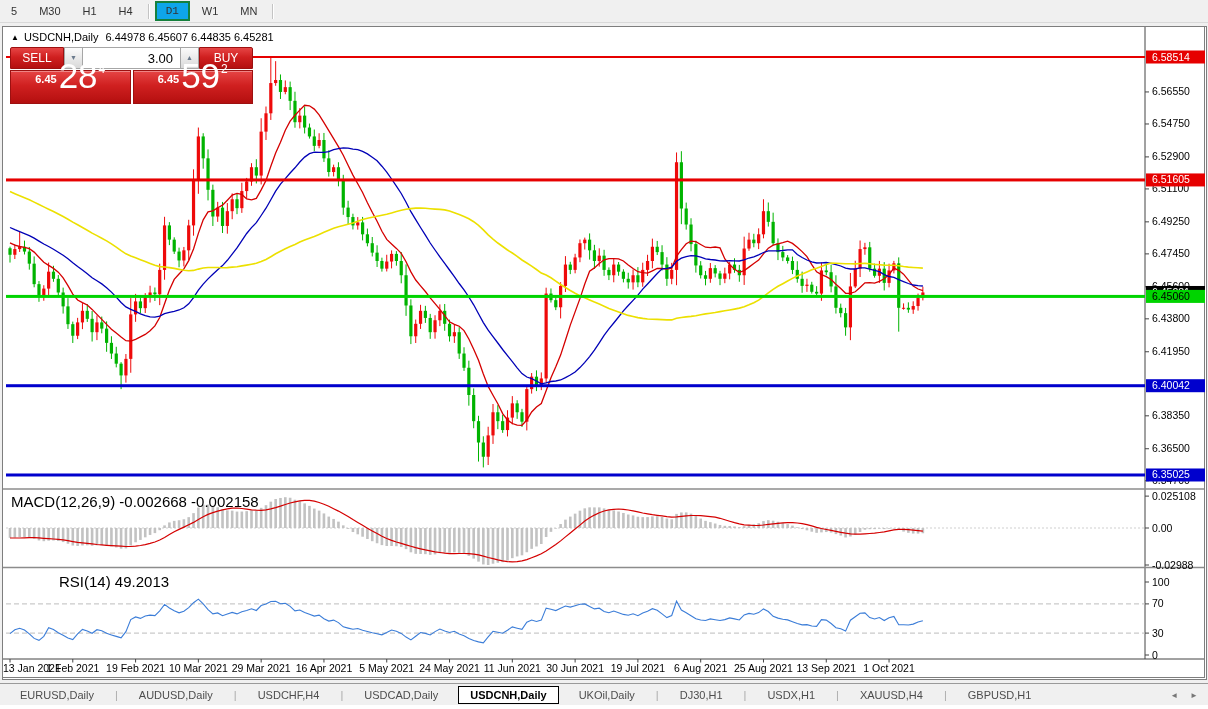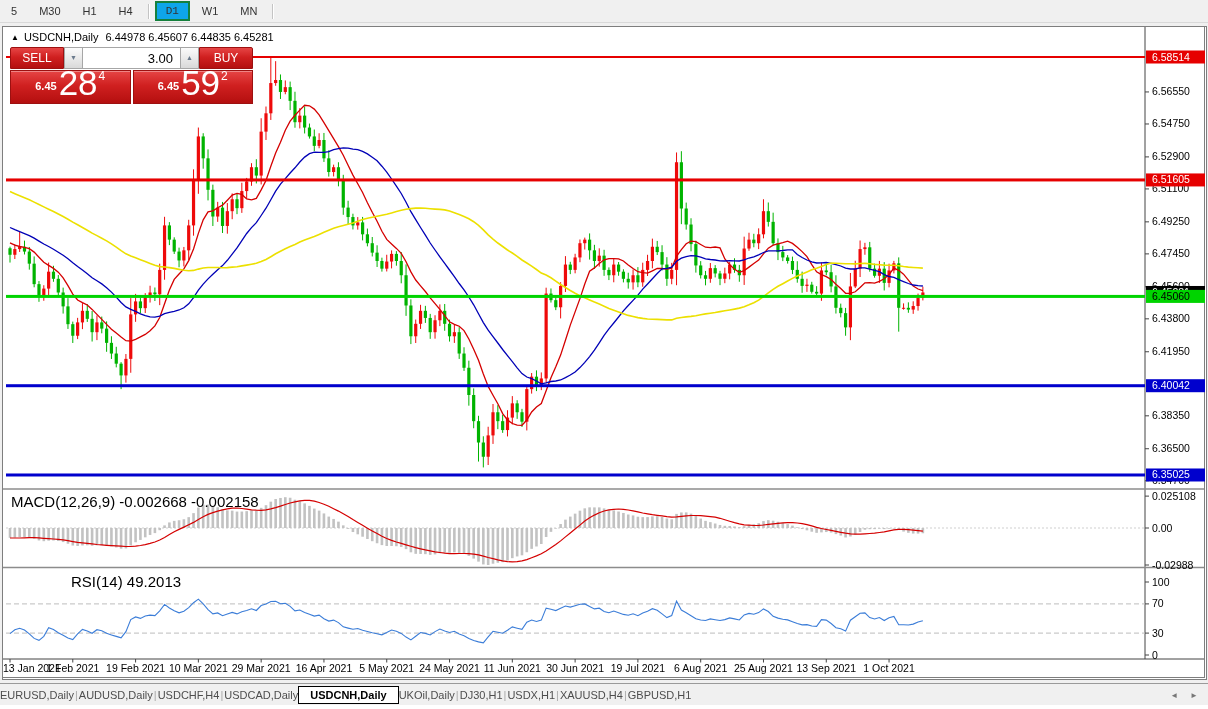--- a/index.html
+++ b/index.html
@@ -12,42 +12,42 @@
   .tb-sep{width:1px;height:15px;background:#c4c4c4;border-right:1px solid #fff;margin:0 4px;}
   
   .chart-window{position:absolute;left:2px;top:26px;width:1203px;height:652px;
     background:#fff;border:1px solid #7e7e7e;}
   #chart-svg{position:absolute;left:0px;top:26px;z-index:1;}
   .chart-title{position:absolute;left:11px;top:31px;z-index:2;font-size:11px;color:#000;white-space:nowrap;}
   .chart-title .arr{font-size:8px;margin-right:5px;position:relative;top:-1px;}
   .chart-title .ohlc{margin-left:7px;}
   .ind-label{position:absolute;z-index:2;font-size:15px;color:#000;white-space:nowrap;}
   #macd-label{left:11px;top:493px;}
-  #rsi-label{left:23px;top:573px;padding-left:48px;}
+  #rsi-label{left:11px;top:573px;padding-left:48px;}
   
   .trade-panel{position:absolute;left:10px;top:47px;width:243px;z-index:3;font-family:"Liberation Sans",sans-serif;}
   .tp-row1{display:flex;height:22px;}
   .redbtn{background:linear-gradient(180deg,#e64545 0%,#d02020 45%,#b40f0f 100%);
     border:1px solid #9d1010;color:#fff;font-size:12px;text-align:center;line-height:20px;}
   .tp-sell{width:52px;border-radius:2px 0 0 0;}
   .tp-buy{width:52px;border-radius:0 2px 0 0;}
   .spin{width:17px;background:linear-gradient(180deg,#fbfbfb,#d9d9d9);border:1px solid #a6a6a6;
     color:#6b7b8d;font-size:7px;text-align:center;line-height:20px;padding:0;}
   .tp-qty{flex:1;border:1px solid #a6a6a6;border-left:none;border-right:none;background:#fff;
     font-size:13px;color:#000;text-align:right;padding:0 7px 0 16px;outline:none;min-width:0;}
   .tp-row2{display:flex;margin-top:1px;height:34px;gap:2px;}
-  .tp-price{flex:1;display:flex;align-items:flex-end;justify-content:center;padding-bottom:6px;
+  .tp-price{flex:1;display:flex;align-items:flex-end;justify-content:center;padding-bottom:13px;
     box-shadow:inset 0 1px 0 rgba(255,255,255,.35);}
   .tp-price .sm{font-size:11px;font-weight:bold;margin:0 2px 5px 0;line-height:11px;}
   .tp-price .bg{font-size:35px;line-height:28px;}
   .tp-price .sup{font-size:12px;line-height:12px;margin:0 0 15px 1px;}
   
   .tabbar{position:absolute;left:0;top:683px;width:1208px;height:22px;background:#f0f0f0;
     border-top:1px solid #9a9a9a;display:flex;align-items:center;font-size:11px;color:#4d4d4d;}
-  .tab{padding:3px 0;white-space:nowrap;cursor:default;}
+  .tab{padding:3px 20px;white-space:nowrap;cursor:default;}
   .tab.active{background:#fff;border:1px solid #000;color:#000;font-weight:bold;padding:2px 11px;position:relative;top:0px;}
   .tabsep{color:#aaa;padding:0 1px;}
   .tab-arrows{margin-left:auto;margin-right:10px;color:#777;font-size:8px;display:flex;gap:12px;}
   .bottom-white{position:absolute;left:0;top:705px;width:1208px;height:4px;background:#fff;}
 </style>
 </head>
 <body>
 
 <div class="toolbar" id="toolbar">
     <div class="tf">5</div>

